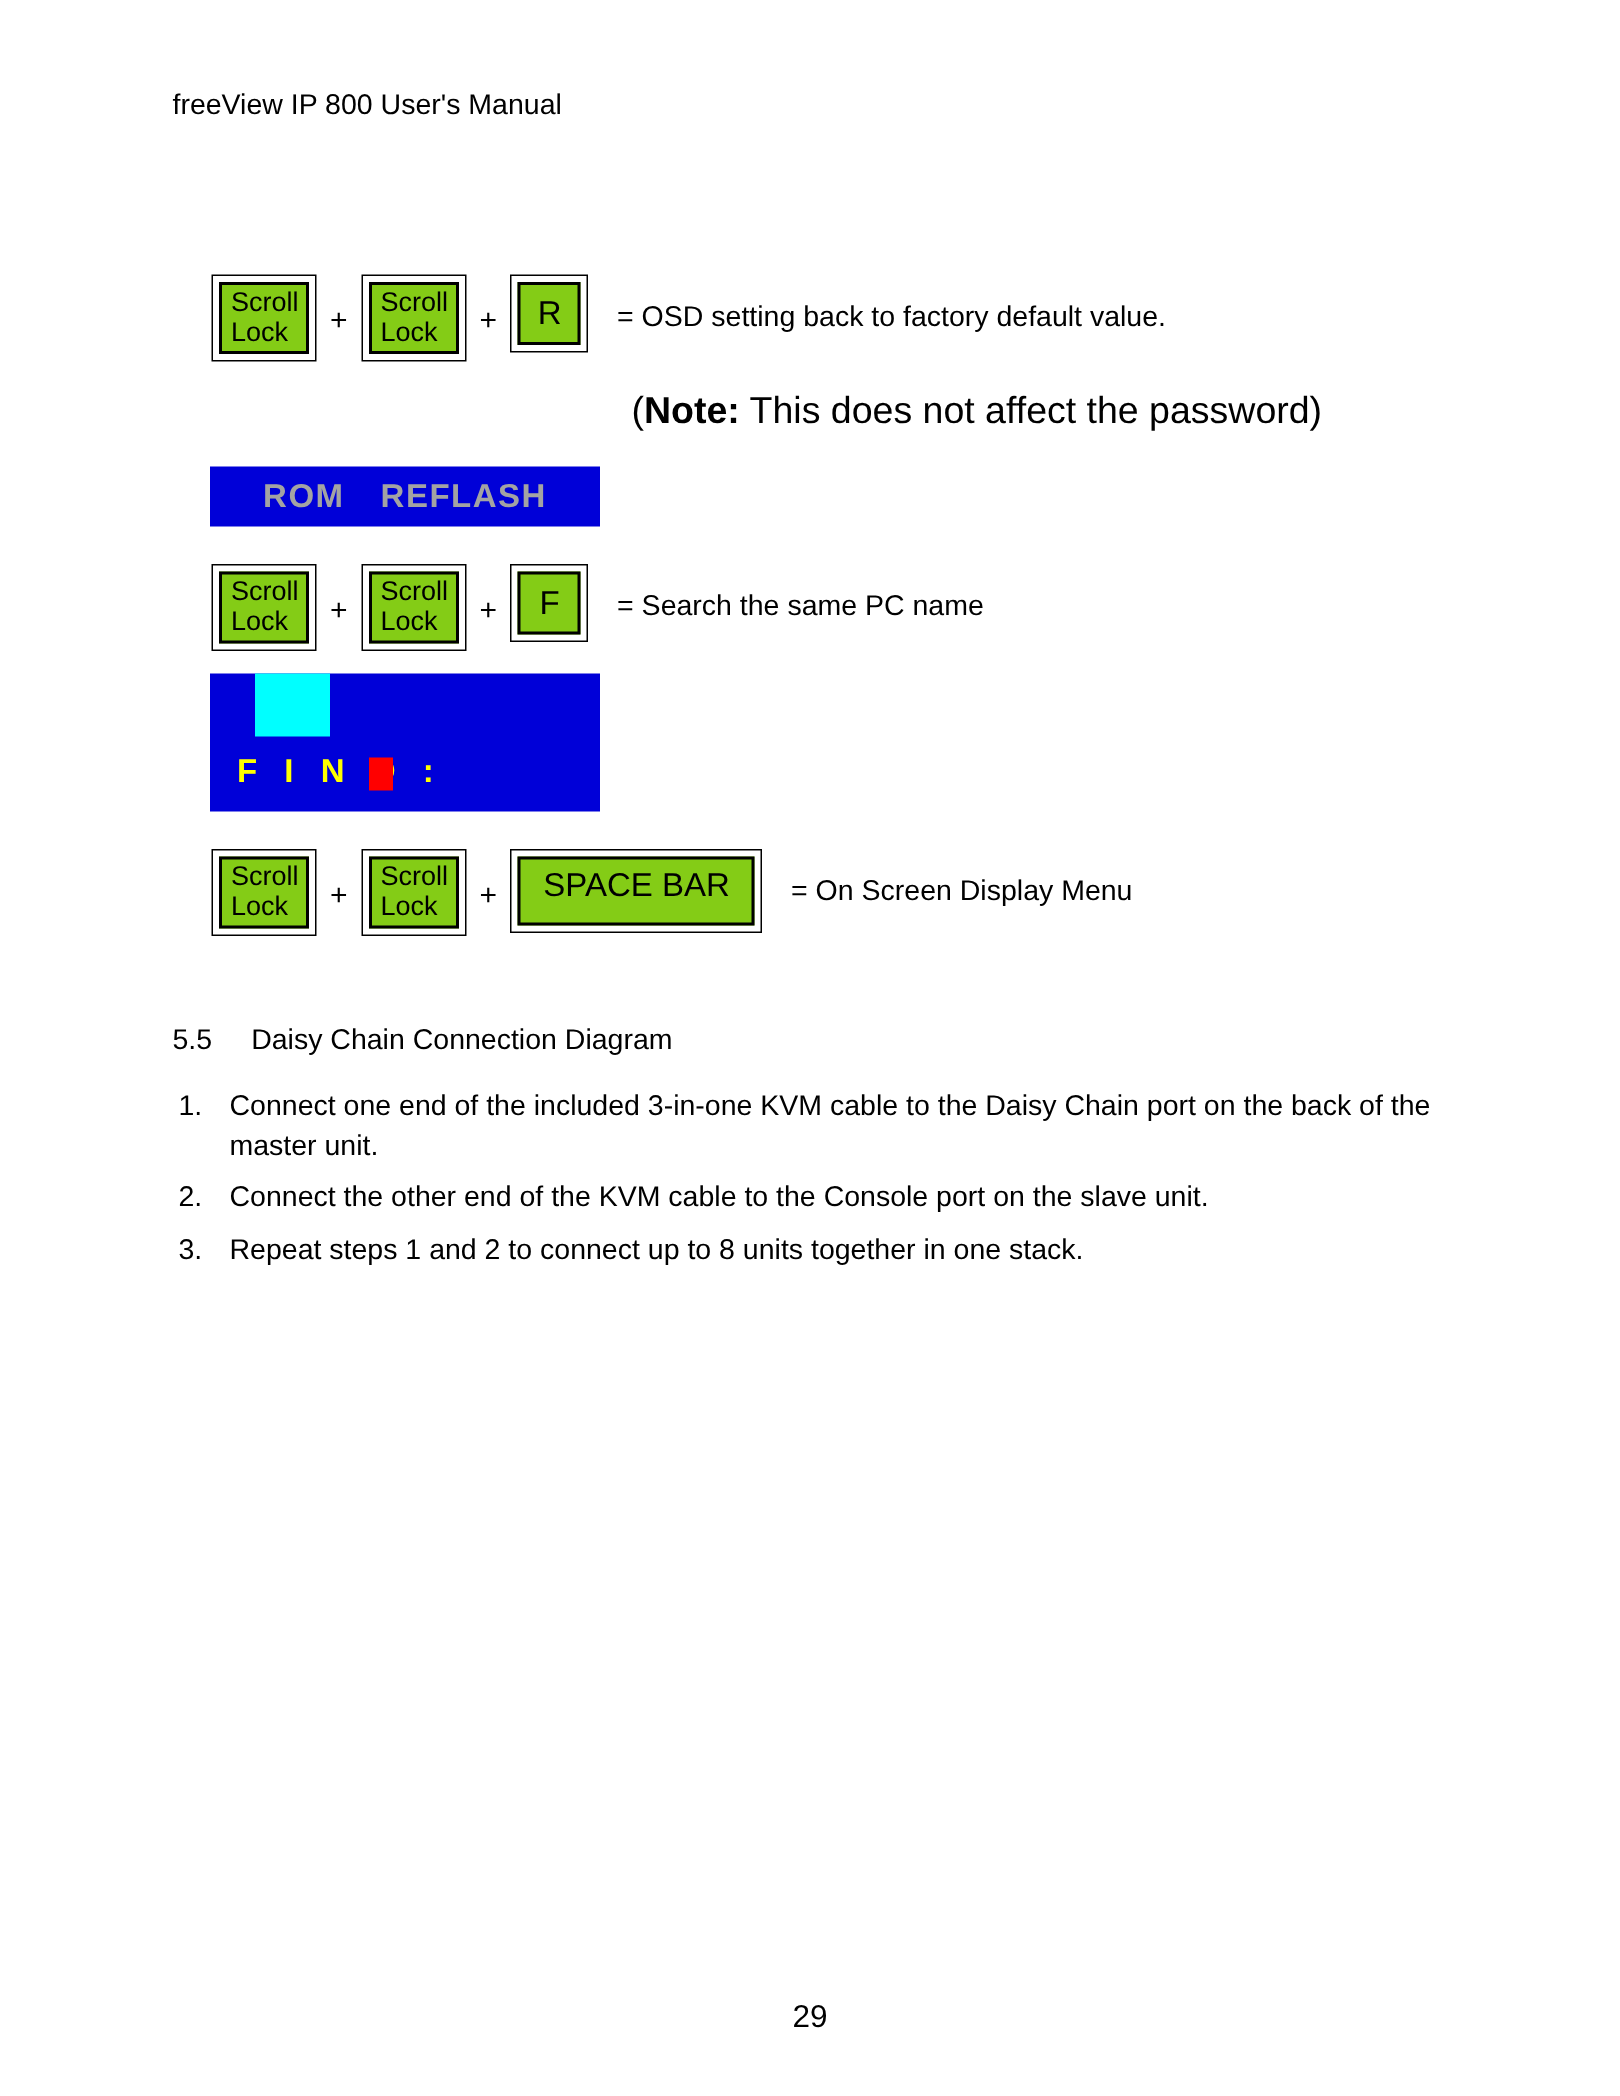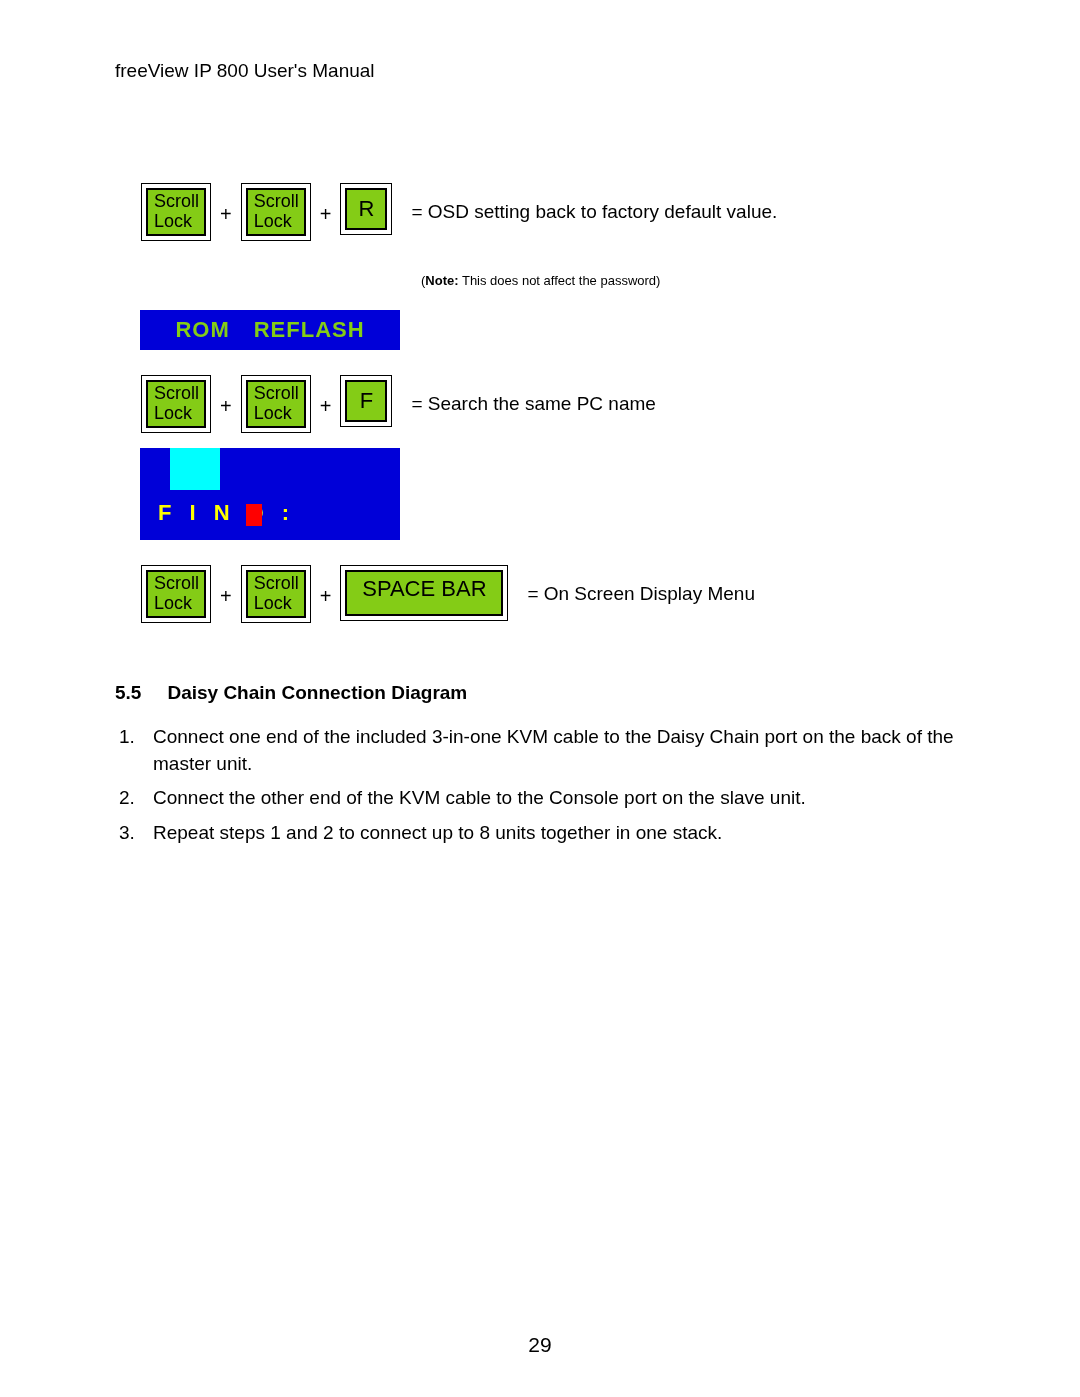--- a/index.html
+++ b/index.html
@@ -51,38 +51,38 @@
     align-self: center;
     position: relative;
     top: 2px;
   }
   .desc {
     font-size: 19px;
     margin-left: 18px;
     line-height: 1.5;
     align-self: center;
   }
-  .note-line { font-size: 13px; margin-left: 306px; margin-top: 31px; margin-bottom: 22px;}
+  .note-line { font-size: 25px; margin-left: 306px; margin-top: 18px; margin-bottom: 22px;}
   .note-line b { font-weight: bold; }
   .osd-box {
     margin-left: 25px;
     margin-top: 14px;
     margin-bottom: 24px;
   }
   .rom-reflash {
     width: 260px;
     height: 40px;
     background: #0000d8;
     display: flex;
     align-items: center;
     justify-content: center;
     gap: 24px;
   }
   .rom-reflash span {
-    color: #84cc16;
+    color: #a3a3a3;
     font-family: Arial, sans-serif;
     font-weight: bold;
     font-size: 22px;
     letter-spacing: 1px;
   }
   .find-box {
     width: 260px;
     height: 92px;
     background: #0000d8;
     position: relative;
@@ -108,21 +108,21 @@
     position: absolute;
     left: 106px;
     bottom: 14px;
     width: 16px;
     height: 22px;
     background: #ff0000;
   }
   .section-heading {
     display: flex;
     gap: 26px;
-    font-weight: bold;
+    font-weight: normal;
     font-size: 19px;
     margin-top: 58px;
     margin-bottom: 20px;
   }
   .ol {
     margin: 0 0 0 4px;
     padding: 0;
   }
   .ol .li {
     display: flex;

